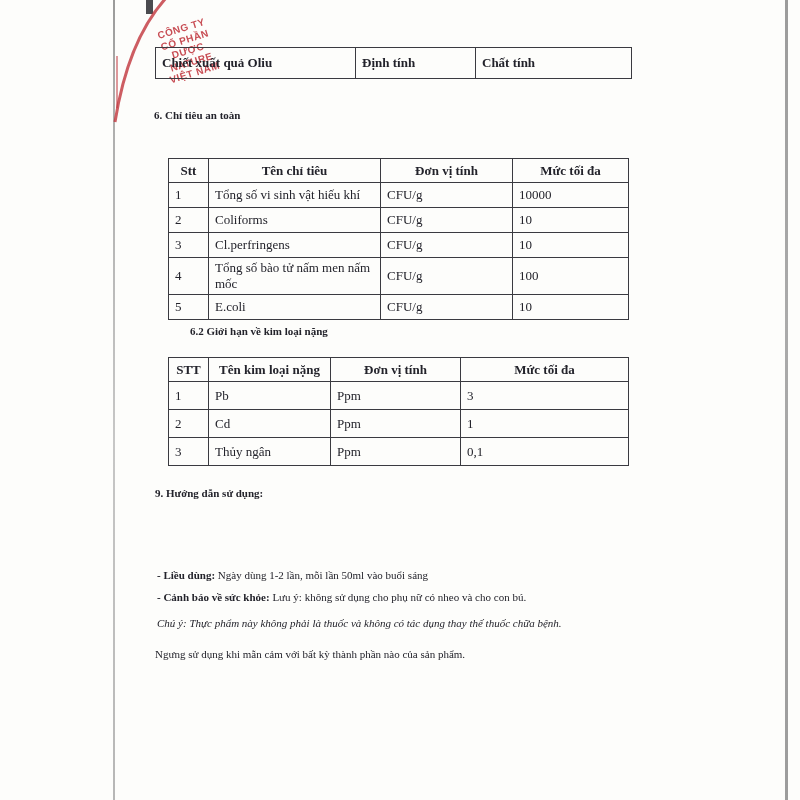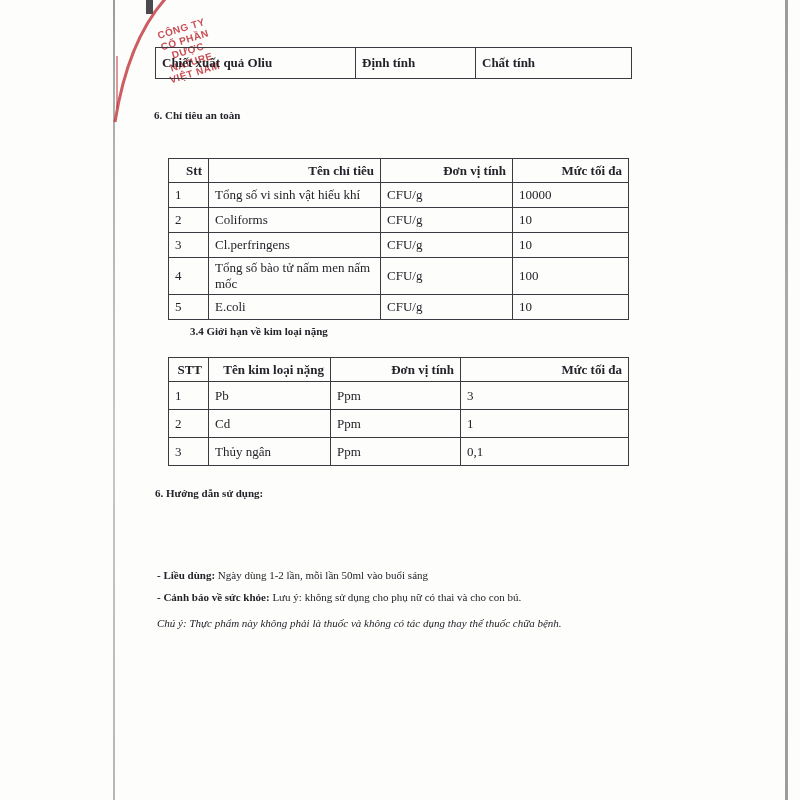--- a/index.html
+++ b/index.html
@@ -24,21 +24,21 @@
     transform:rotate(-17deg);
     font-family:"Liberation Sans","DejaVu Sans",sans-serif;
     font-weight:bold;font-size:10px;line-height:11.5px;text-align:center;
     color:#c0343c;opacity:.88;letter-spacing:.5px;
   }
   .stamp-side{position:absolute;left:4px;top:58px;width:2px;height:52px;background:#c0343c;opacity:.5;}
 
   
   table{border-collapse:collapse;font-size:13px;color:#23232b;table-layout:fixed;}
   td,th{border:1px solid #3a3a40;padding:2px 6px;overflow:hidden;}
-  th{font-weight:bold;text-align:right;}
+  th{font-weight:bold;text-align:center;}
   .c{text-align:left;}
   .l{text-align:left;}
 
   .top-table{position:absolute;left:155px;top:47px;width:476px;font-weight:bold;}
   .top-table td{height:26px;}
 
   .t1{position:absolute;left:168px;top:158px;width:460px;}
   .t1 th{height:19px;}
   .t1 td{height:20px;}
 
@@ -141,21 +141,21 @@
     </tr>
     <tr>
       <td class="c">5</td>
       <td class="l">E.coli</td>
       <td class="c">CFU/g</td>
       <td class="c">10</td>
     </tr>
   </tbody>
     </table>
 
-  <div class="txt b h62">3.4 Giới hạn về kim loại nặng</div>
+  <div class="txt b h62">6.2 Giới hạn về kim loại nặng</div>
 
   <table class="t2">
     <colgroup>
         <col style="width:40px">
         <col style="width:122px">
         <col style="width:130px">
         <col style="width:168px">
       </colgroup>
     <tbody>
         <tr>
@@ -178,24 +178,25 @@
     </tr>
     <tr>
       <td class="c">3</td>
       <td class="c">Thủy ngân</td>
       <td class="c">Ppm</td>
       <td class="c">0,1</td>
     </tr>
   </tbody>
     </table>
 
-  <div class="txt b h7">6. Hướng dẫn sử dụng:</div>
+  <div class="txt b h7">9. Hướng dẫn sử dụng:</div>
 
   <div class="txt p3">
     <span class="b">- Liều dùng:</span><span> Ngày dùng 1-2 lần, mỗi lần 50ml vào buổi sáng</span>
   </div>
   <div class="txt p4">
-    <span class="b">- Cảnh báo về sức khỏe:</span><span> Lưu ý: không sử dụng cho phụ nữ có thai và cho con bú.</span>
+    <span class="b">- Cảnh báo về sức khỏe:</span><span> Lưu ý: không sử dụng cho phụ nữ có nheo và cho con bú.</span>
   </div>
   <div class="txt n1">Chú ý:  Thực phẩm này không phải là thuốc và không có tác dụng thay thế thuốc chữa bệnh.</div>
+  <div class="txt n2">Ngưng sử dụng khi mẫn cảm với bất kỳ thành phần nào của sản phẩm.</div>
 
 
 </div>
 
 </body></html>

